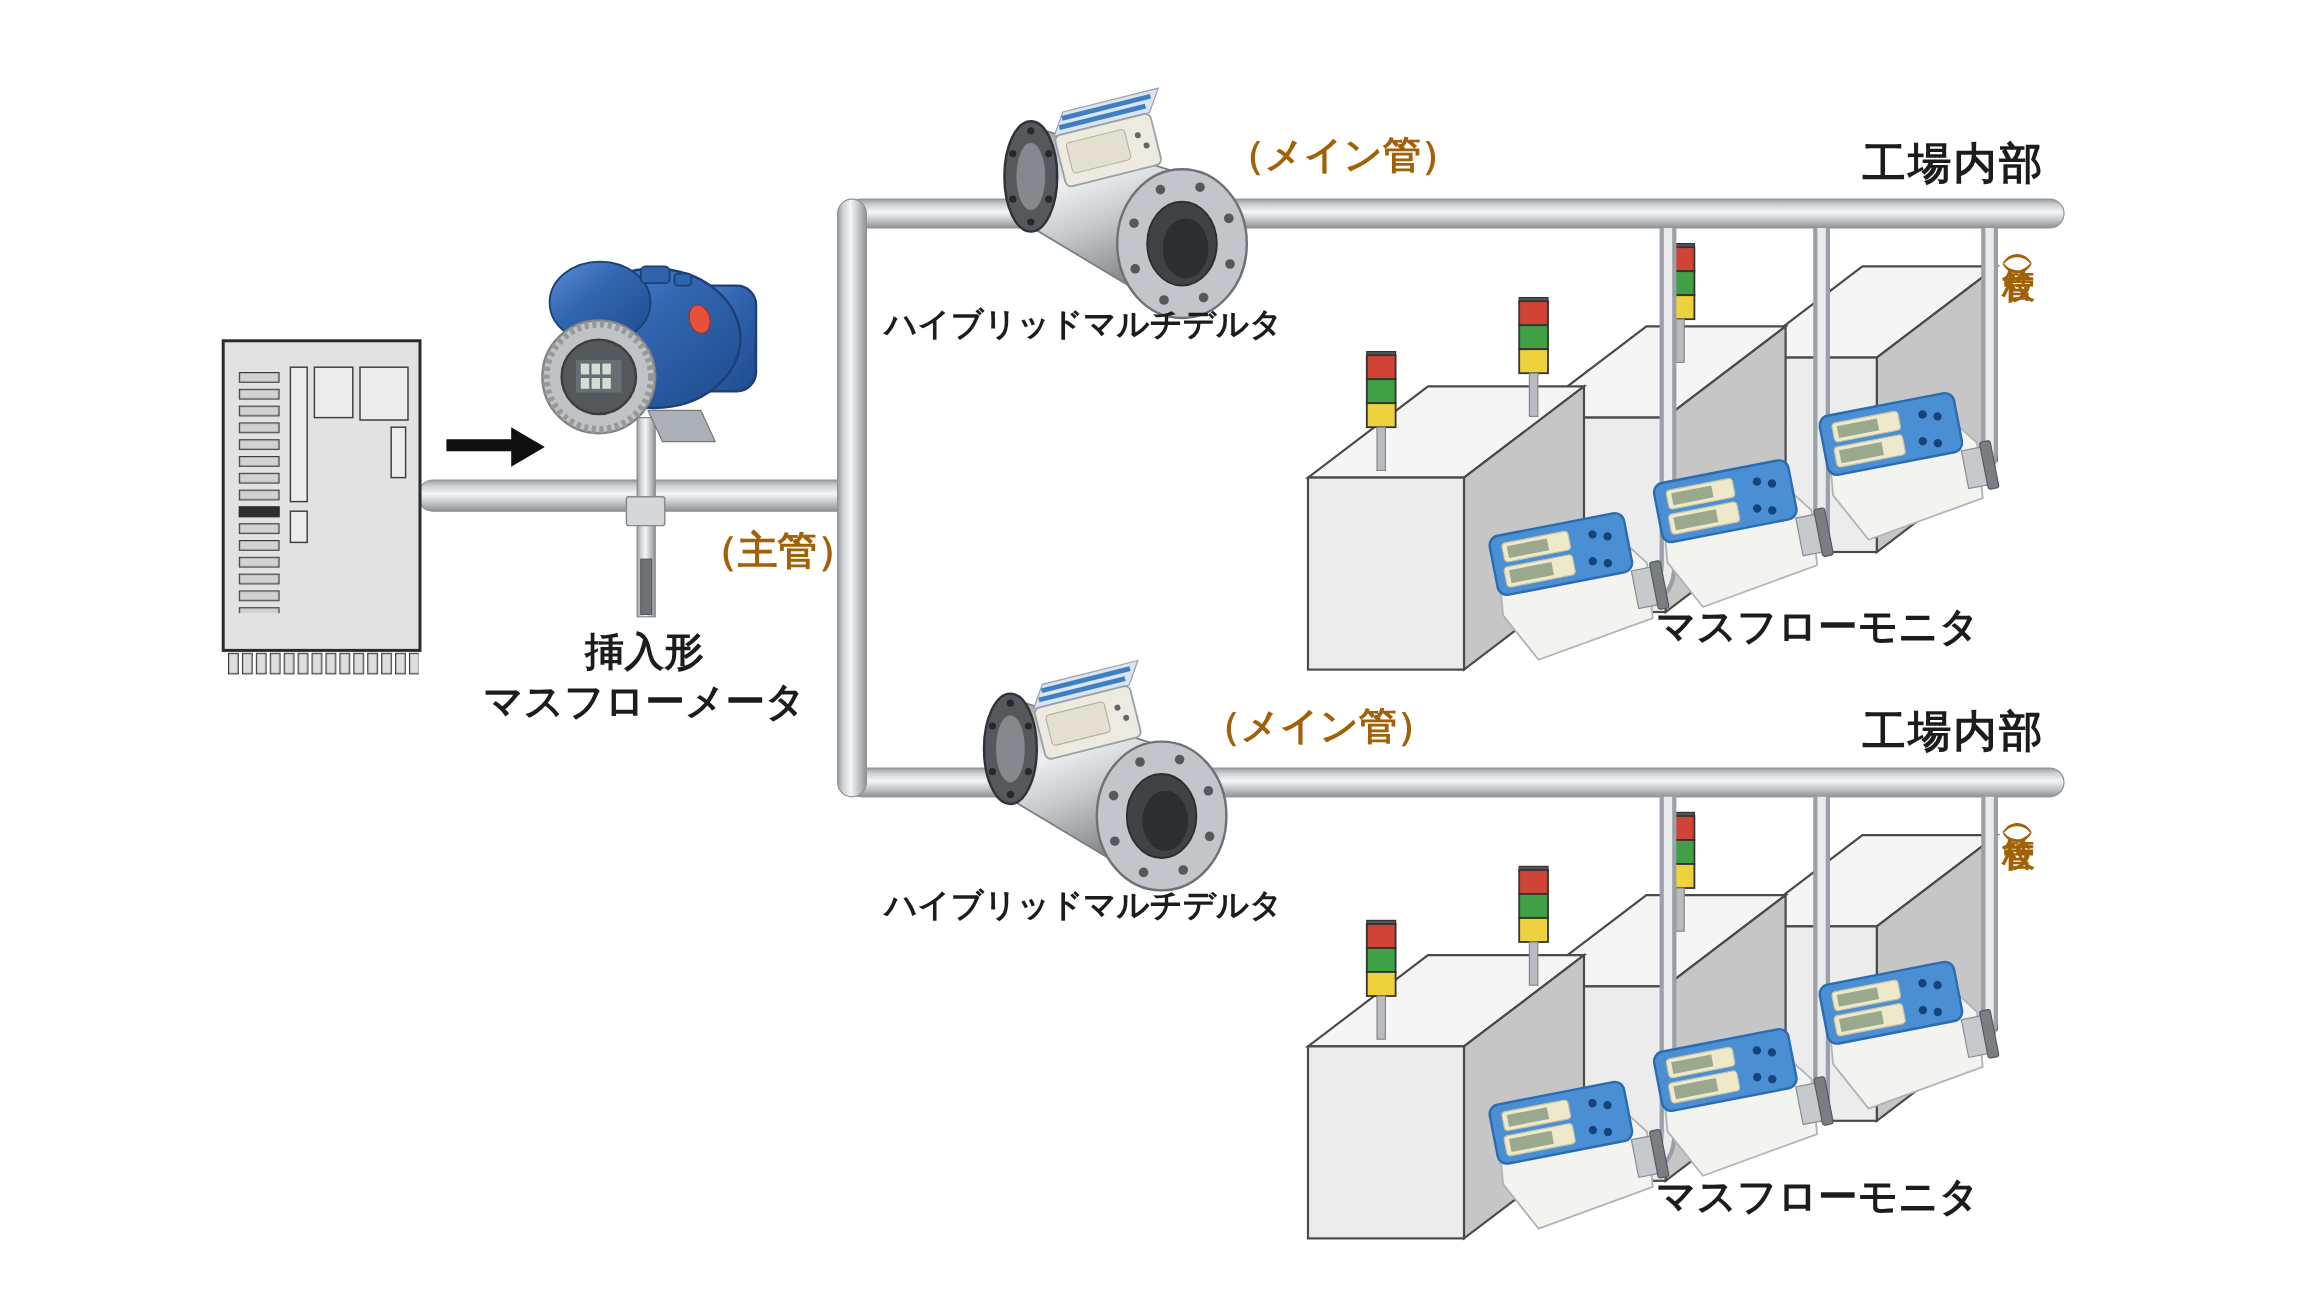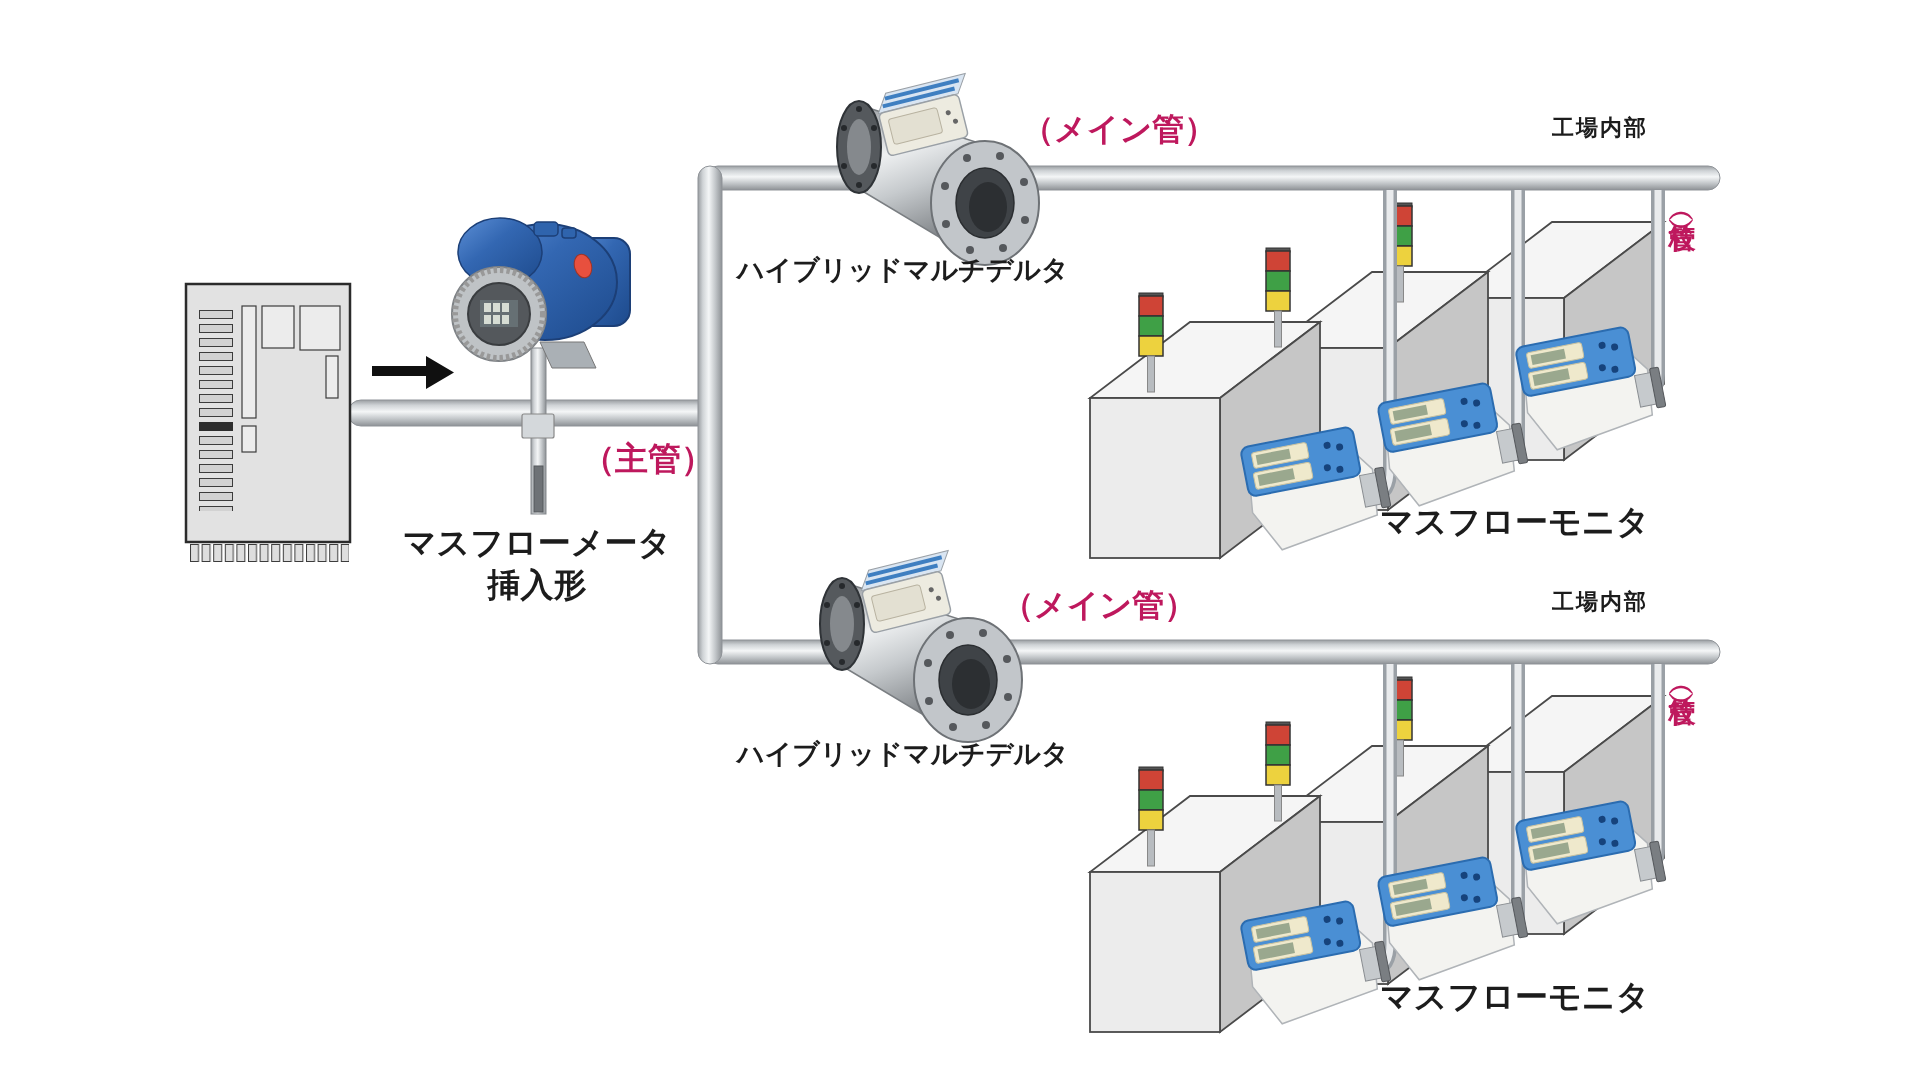--- a/index.html
+++ b/index.html
@@ -2,22 +2,22 @@
 <html><head>
 <meta charset="utf-8">
 <style>
   html,body{margin:0;padding:0;background:#ffffff;}
   body{width:1920px;height:1080px;position:relative;overflow:hidden;
        font-family:"Liberation Sans","DejaVu Sans",sans-serif;}
   .stage{position:absolute;left:0;top:0;width:1920px;height:1080px;}
   svg.diagram{position:absolute;left:0;top:0;}
   .lbl{position:absolute;white-space:nowrap;font-weight:600;line-height:1.1;}
   .lbl-black{color:#1c1c1c;}
-  .lbl-blue{color:#be185d;}
-  .fs34{font-size:22px;text-align:right;}
+  .lbl-blue{color:#a16207;}
+  .fs34{font-size:36px;text-align:right;}
   .fs33{font-size:33px;}
   .fs32{font-size:32px;}
   .fs31{font-size:27px;}
   .ls2{letter-spacing:2px;}
   .lbl-vert{writing-mode:vertical-rl;text-orientation:mixed;line-height:1;}
   .two-line{white-space:normal;text-align:center;line-height:1.28;}
 </style>
 </head>
 <body>
 
@@ -200,22 +200,22 @@
   <use href="#hybridMeter" transform="translate(985,203)"></use>
   <use href="#hybridMeter" transform="translate(968,680)"></use>
 
   <use href="#machineGroup"></use>
   <use href="#machineGroup" transform="translate(0,474)"></use>
 </svg>
 
 <div class="lbl lbl-blue fs33" style="left:582px;top:441px;">（主管）</div>
 
 <div class="lbl lbl-black fs33 two-line" style="left:397px;top:522px;width:280px;">
+  <div>挿入形</div>
   <div>マスフローメータ</div>
-  <div>挿入形</div>
 </div>
 
 <div class="lbl lbl-black fs31" style="left:737px;top:256px;">ハイブリッドマルチデルタ</div>
 <div class="lbl lbl-black fs31" style="left:737px;top:740px;">ハイブリッドマルチデルタ</div>
 
 <div class="lbl lbl-blue fs32" style="left:1022px;top:112px;">（メイン管）</div>
 <div class="lbl lbl-blue fs32" style="left:1002px;top:588px;">（メイン管）</div>
 
 <div class="lbl lbl-black fs34 ls2" style="left:1552px;top:116px;">工場内部</div>
 <div class="lbl lbl-black fs34 ls2" style="left:1552px;top:590px;">工場内部</div>

